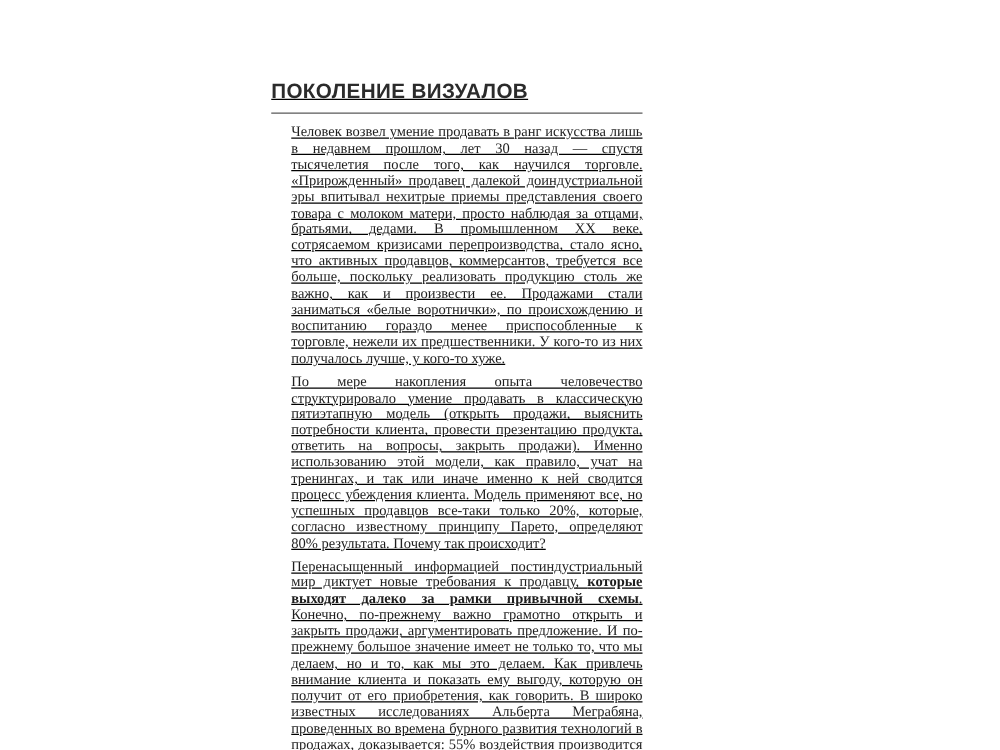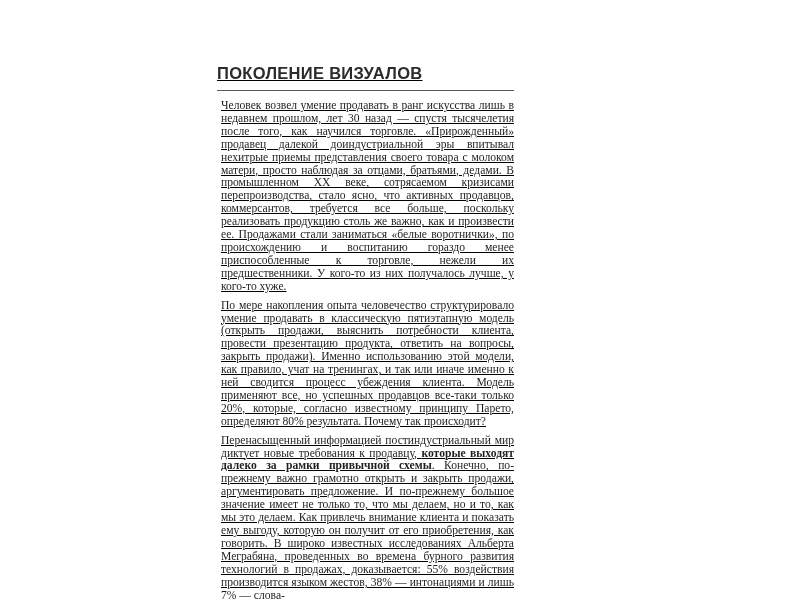--- a/index.html
+++ b/index.html
@@ -30,21 +30,21 @@
     color: #2b2b2b;
     margin: 0 0 7px 0;
   }
   .heading-rule {
     border: none;
     border-top: 1px solid #5a5a5a;
     margin: 0 0 9px 0;
     width: 100%;
   }
   .body-text p {
-    margin: 0 0 6px 4px;
+    margin: 0 0 6px 16px;
     font-size: 11.6px;
     line-height: 12.9px;
     color: #1e1e1e;
     text-align: justify;
     hyphens: none;
   }
   .body-text p:last-child {
     margin-bottom: 0;
   }
   .body-text b {

